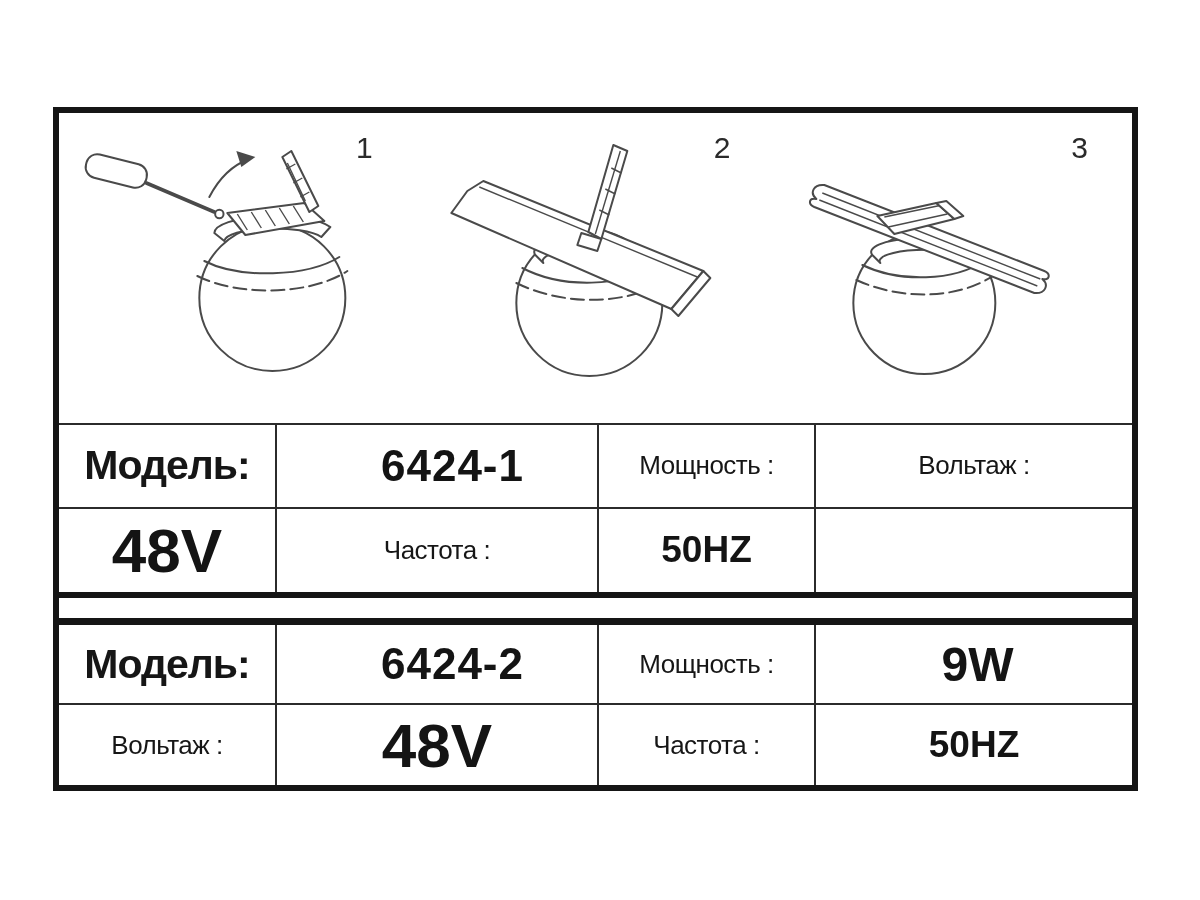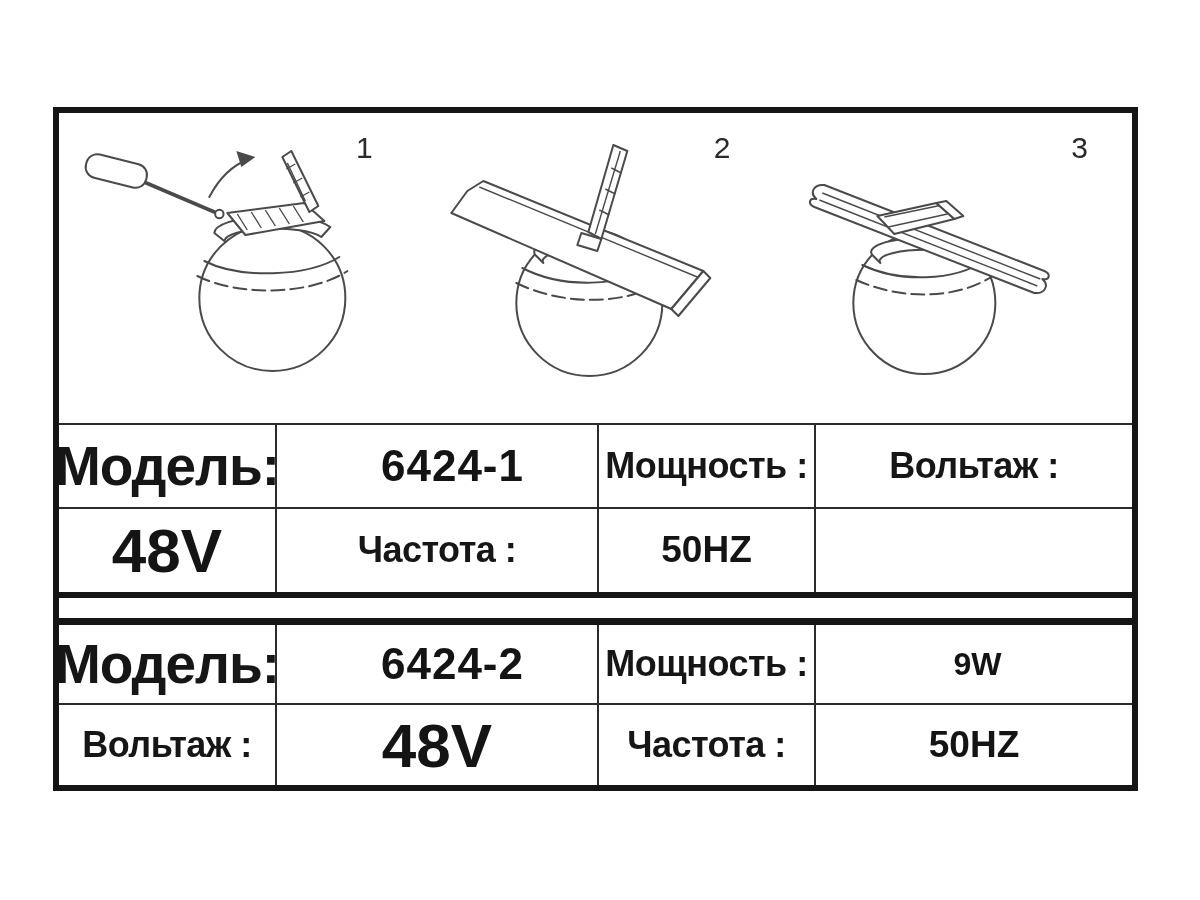--- a/index.html
+++ b/index.html
@@ -21,27 +21,27 @@
   }
 
   
   .spec-table { display:grid; grid-template-columns:218px 322px 217px 1fr; }
   .t1 { height:167px; grid-auto-rows:1fr; }
   .t2 { height:160px; grid-auto-rows:1fr; }
   .cell { display:flex; align-items:center; justify-content:center; overflow:hidden; }
   .spec-table .cell:not(:nth-child(4n)) { border-right:2px solid #2b2b2b; }
   .spec-table .cell:nth-child(-n+4) { border-bottom:2px solid #2b2b2b; }
 
-  .lbl { font-weight:700; font-size:36px; color:#161616; letter-spacing:-0.5px; white-space:nowrap; }
-  .lbl-model { font-size:55px; font-weight:800; letter-spacing:-1px; }
+  .lbl { font-weight:400; font-size:26px; color:#161616; letter-spacing:-0.5px; white-space:nowrap; }
+  .lbl-model { font-size:41px; font-weight:800; letter-spacing:-1px; }
   .val { font-weight:800; color:#141414; white-space:nowrap; }
   .v-50 { font-size:62px; }
   .v-48 { font-size:48px; }
   .v-44 { font-size:44px; font-weight:700; letter-spacing:1px;margin-left:31px; }
-  .v-40 { font-size:32px;margin-left:7px; }
+  .v-40 { font-size:48px;margin-left:7px; }
   .v-37 { font-size:37px; }
 
   
   .mid-band { height:33px; border-top:6px solid #151515; border-bottom:7px solid #151515; background:#ffffff; }
 
   
   .art { fill:none; stroke:#4a4a4a; stroke-width:2; stroke-linecap:round; stroke-linejoin:round; }
   .art-fill { fill:#ffffff; stroke:#4a4a4a; stroke-width:2; stroke-linejoin:round; }
   .art-dash { fill:none; stroke:#4a4a4a; stroke-width:2; stroke-dasharray:13 6; stroke-linecap:round; }
   .art-thin { fill:none; stroke:#4a4a4a; stroke-width:1.4; }

